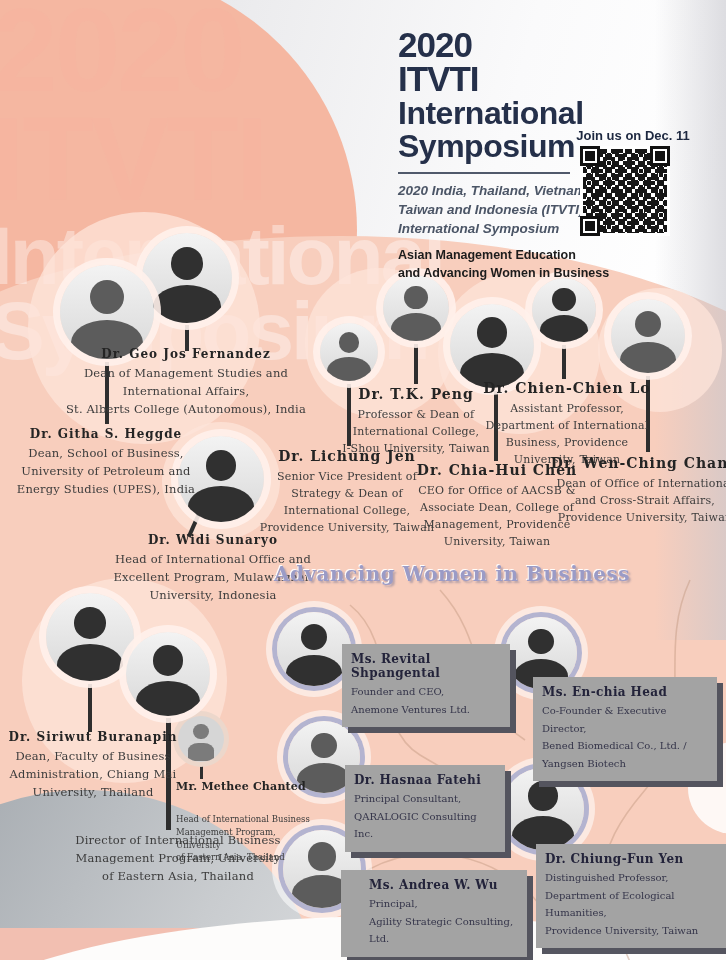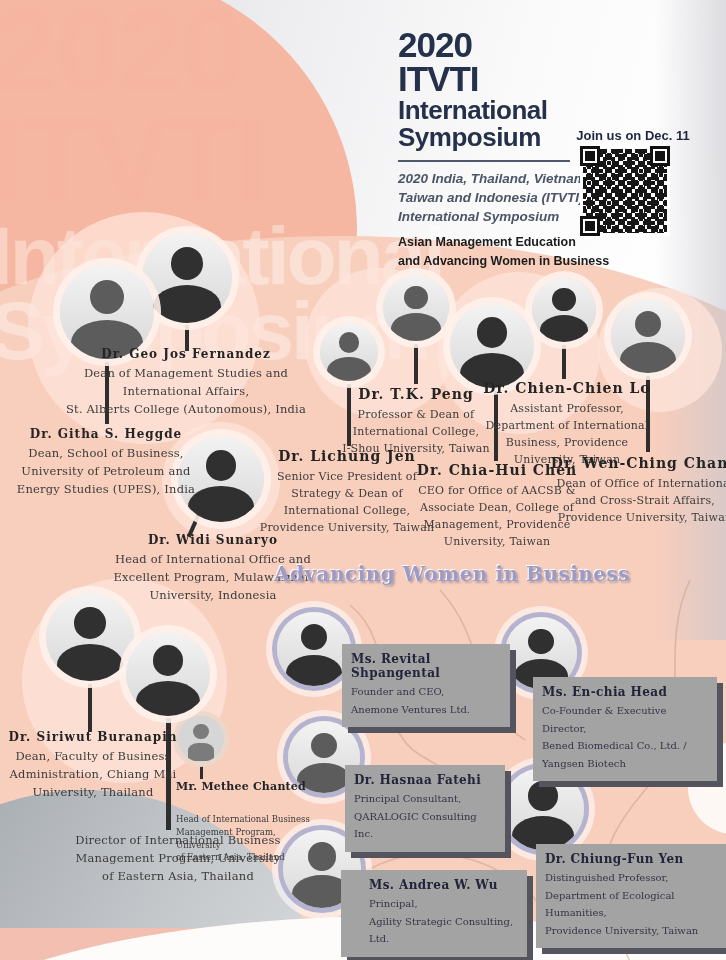--- a/index.html
+++ b/index.html
@@ -17,21 +17,21 @@
   .edge-circle{border-radius:50%;background:rgba(255,255,255,0.85);z-index:1;}
   .watermark{font-family:"Liberation Sans",sans-serif;font-weight:700;letter-spacing:-3px;line-height:0.92;white-space:pre-line;z-index:1;}
   .wm-top{left:-8px;top:-4px;font-size:118px;color:rgba(246,180,160,0.55);}
   .wm-bottom{left:-10px;top:218px;font-size:82px;color:rgba(255,255,255,0.38);}
   .halo{border-radius:50%;background:rgba(253,228,218,0.75);z-index:2;}
   svg.hands{z-index:1;}
 
   
   .title-block{left:398px;top:28px;width:300px;z-index:4;font-family:"Liberation Sans",sans-serif;}
   .t1{font-weight:800;font-size:35px;line-height:0.98;letter-spacing:-1px;color:#25304a;white-space:pre-line;}
-  .t2{font-weight:800;font-size:26px;line-height:1.04;letter-spacing:-0.5px;color:#25304a;white-space:pre-line;}
+  .t2{font-weight:800;font-size:32px;line-height:1.04;letter-spacing:-0.5px;color:#25304a;white-space:pre-line;}
   .tdiv{width:172px;border-top:2px solid #50596b;margin:9px 0 7px 0;}
   .tsub{font-style:italic;font-weight:700;font-size:13.5px;line-height:1.42;color:#4b5566;white-space:pre-line;}
   .tbold{font-weight:700;font-size:12.5px;line-height:1.5;color:#1c1c1c;margin-top:7px;white-space:pre-line;}
 
   
   .qr-label{left:566px;top:128px;width:134px;text-align:center;font-family:"Liberation Sans",sans-serif;font-weight:700;font-size:13px;color:#1d2840;z-index:4;}
   .qr-box{left:580px;top:146px;width:90px;height:90px;background:#fff;z-index:4;}
   .qr-noise{position:absolute;inset:3px;background:
     repeating-conic-gradient(#161616 0% 25%, transparent 0% 50%) 0 0/8px 8px,
     repeating-conic-gradient(#161616 0% 25%, rgba(255,255,255,0) 0% 50%) 3px 5px/13px 13px;}

